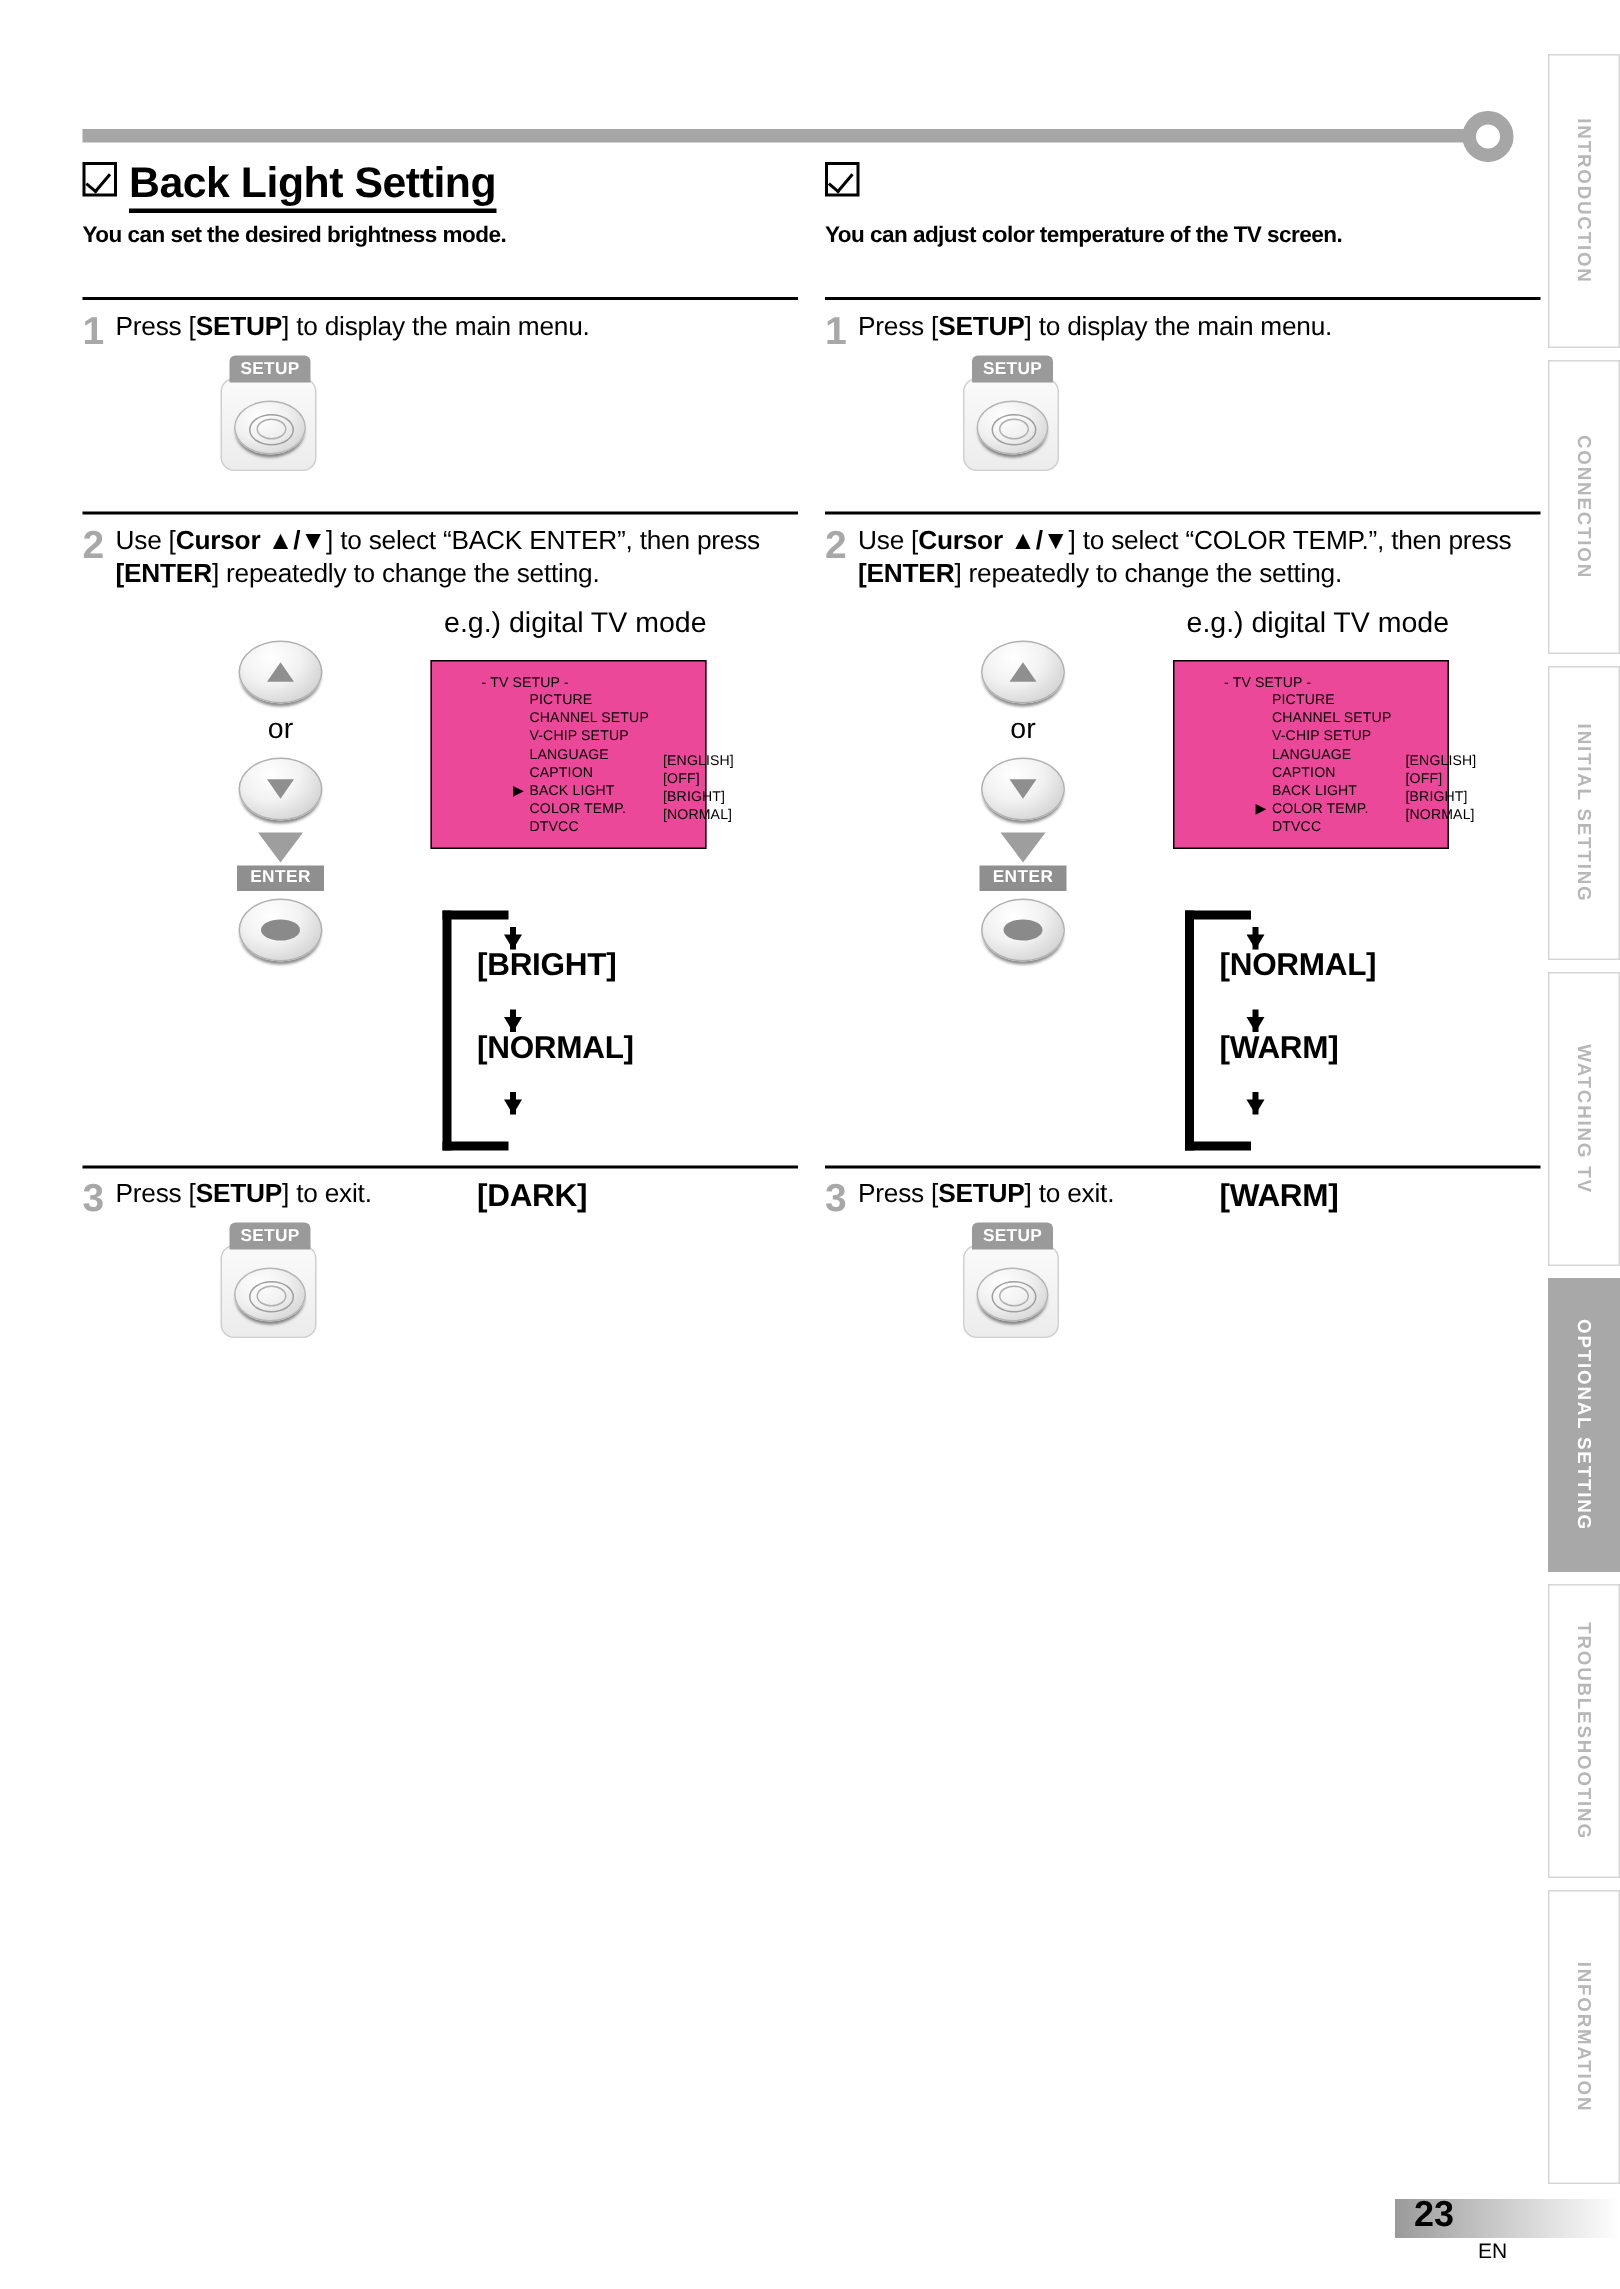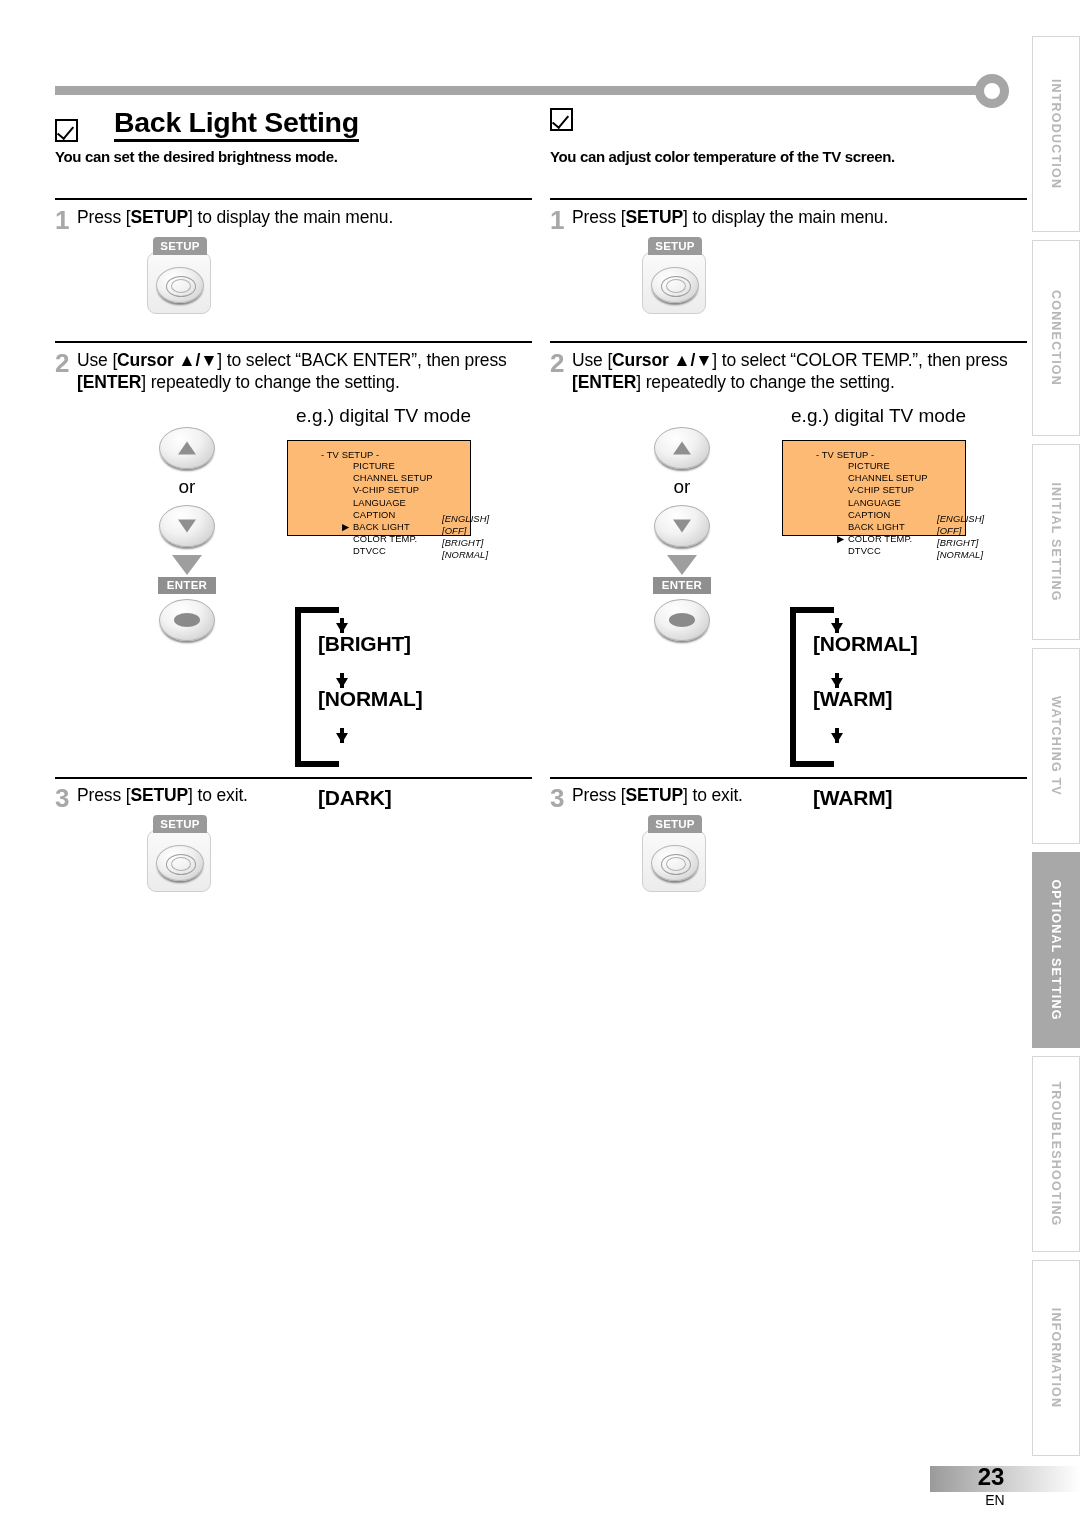--- a/index.html
+++ b/index.html
@@ -31,21 +31,21 @@
 
   
   .cols { position: absolute; left: 0; top: 0; width: 1026px; height: 1526px; }
   .col { position: absolute; top: 0; width: 492px; height: 1526px; }
   .col-left  { left: 55px; }
   .col-right { left: 550px; }
 
   
   .sec-head {
     position: absolute; top: 108px; left: 0;
-    display: flex; align-items: flex-end; gap: 28px;
+    display: flex; align-items: flex-start;
   }
   .chk {
     width: 23px; height: 23px;
     border: 2.5px solid #000;
     position: relative;
     margin-right: 8px;
     flex: none;
   }
   .chk::after {
     content: "";
@@ -180,30 +180,30 @@
     width: 58px; margin: 0 auto 5px;
     background: #8f8f8f; color: #fff;
     font-size: 11.5px; font-weight: bold;
     text-align: center; line-height: 17px; height: 17px;
     letter-spacing: 0.3px;
   }
 
   
   .osd {
     position: absolute; left: 232px; top: 440px;
-    width: 184px; height: 96px;
+    width: 184px; height: 126px;
     border: 1.8px solid #000;
-    background: #fdba74;
+    background: #ec4899;
     font-family: "Liberation Sans", sans-serif;
     font-size: 9.4px;
     letter-spacing: 0.1px;
   }
   .osd .osd-title { text-align: left; padding-left: 33px; margin-top: 8px; }
   .osd-row { position: relative; height: 12.2px; padding-left: 17px; line-height: 12.2px; white-space: nowrap; margin-left: 48px; }
-  .osd-row .v { position: absolute; left: 106px; top: 16px; font-style: italic; }
+  .osd-row .v { position: absolute; left: 106px; top: 4px; }
   .osd-row .mk { position: absolute; left: 6px; top: 0; }
   .eg {
     position: absolute; left: 232px; top: 405px;
     width: 184px; text-align: right;
     font-size: 19px;
   }
 
   
   .cycle { position: absolute; left: 240px; top: 607px; width: 240px; height: 160px; }
   .cycle .bracket {
@@ -251,21 +251,21 @@
     letter-spacing: 1.2px;
   }
 
   
   .pg-bar {
     position: absolute; left: 930px; top: 1466px;
     width: 150px; height: 26px;
     background: linear-gradient(to right, #9a9a9a 0%, #c9c9c9 45%, #ffffff 100%);
   }
   .pg-num {
-    position: absolute; left: 926px; top: 1462px;
+    position: absolute; left: 891px; top: 1462px;
     width: 130px; text-align: center;
     font-size: 24px; font-weight: bold; line-height: 30px;
   }
   .pg-lang {
     position: absolute; left: 930px; top: 1492px;
     width: 130px; text-align: center;
     font-size: 14px;
   }
 </style>
 </head>

